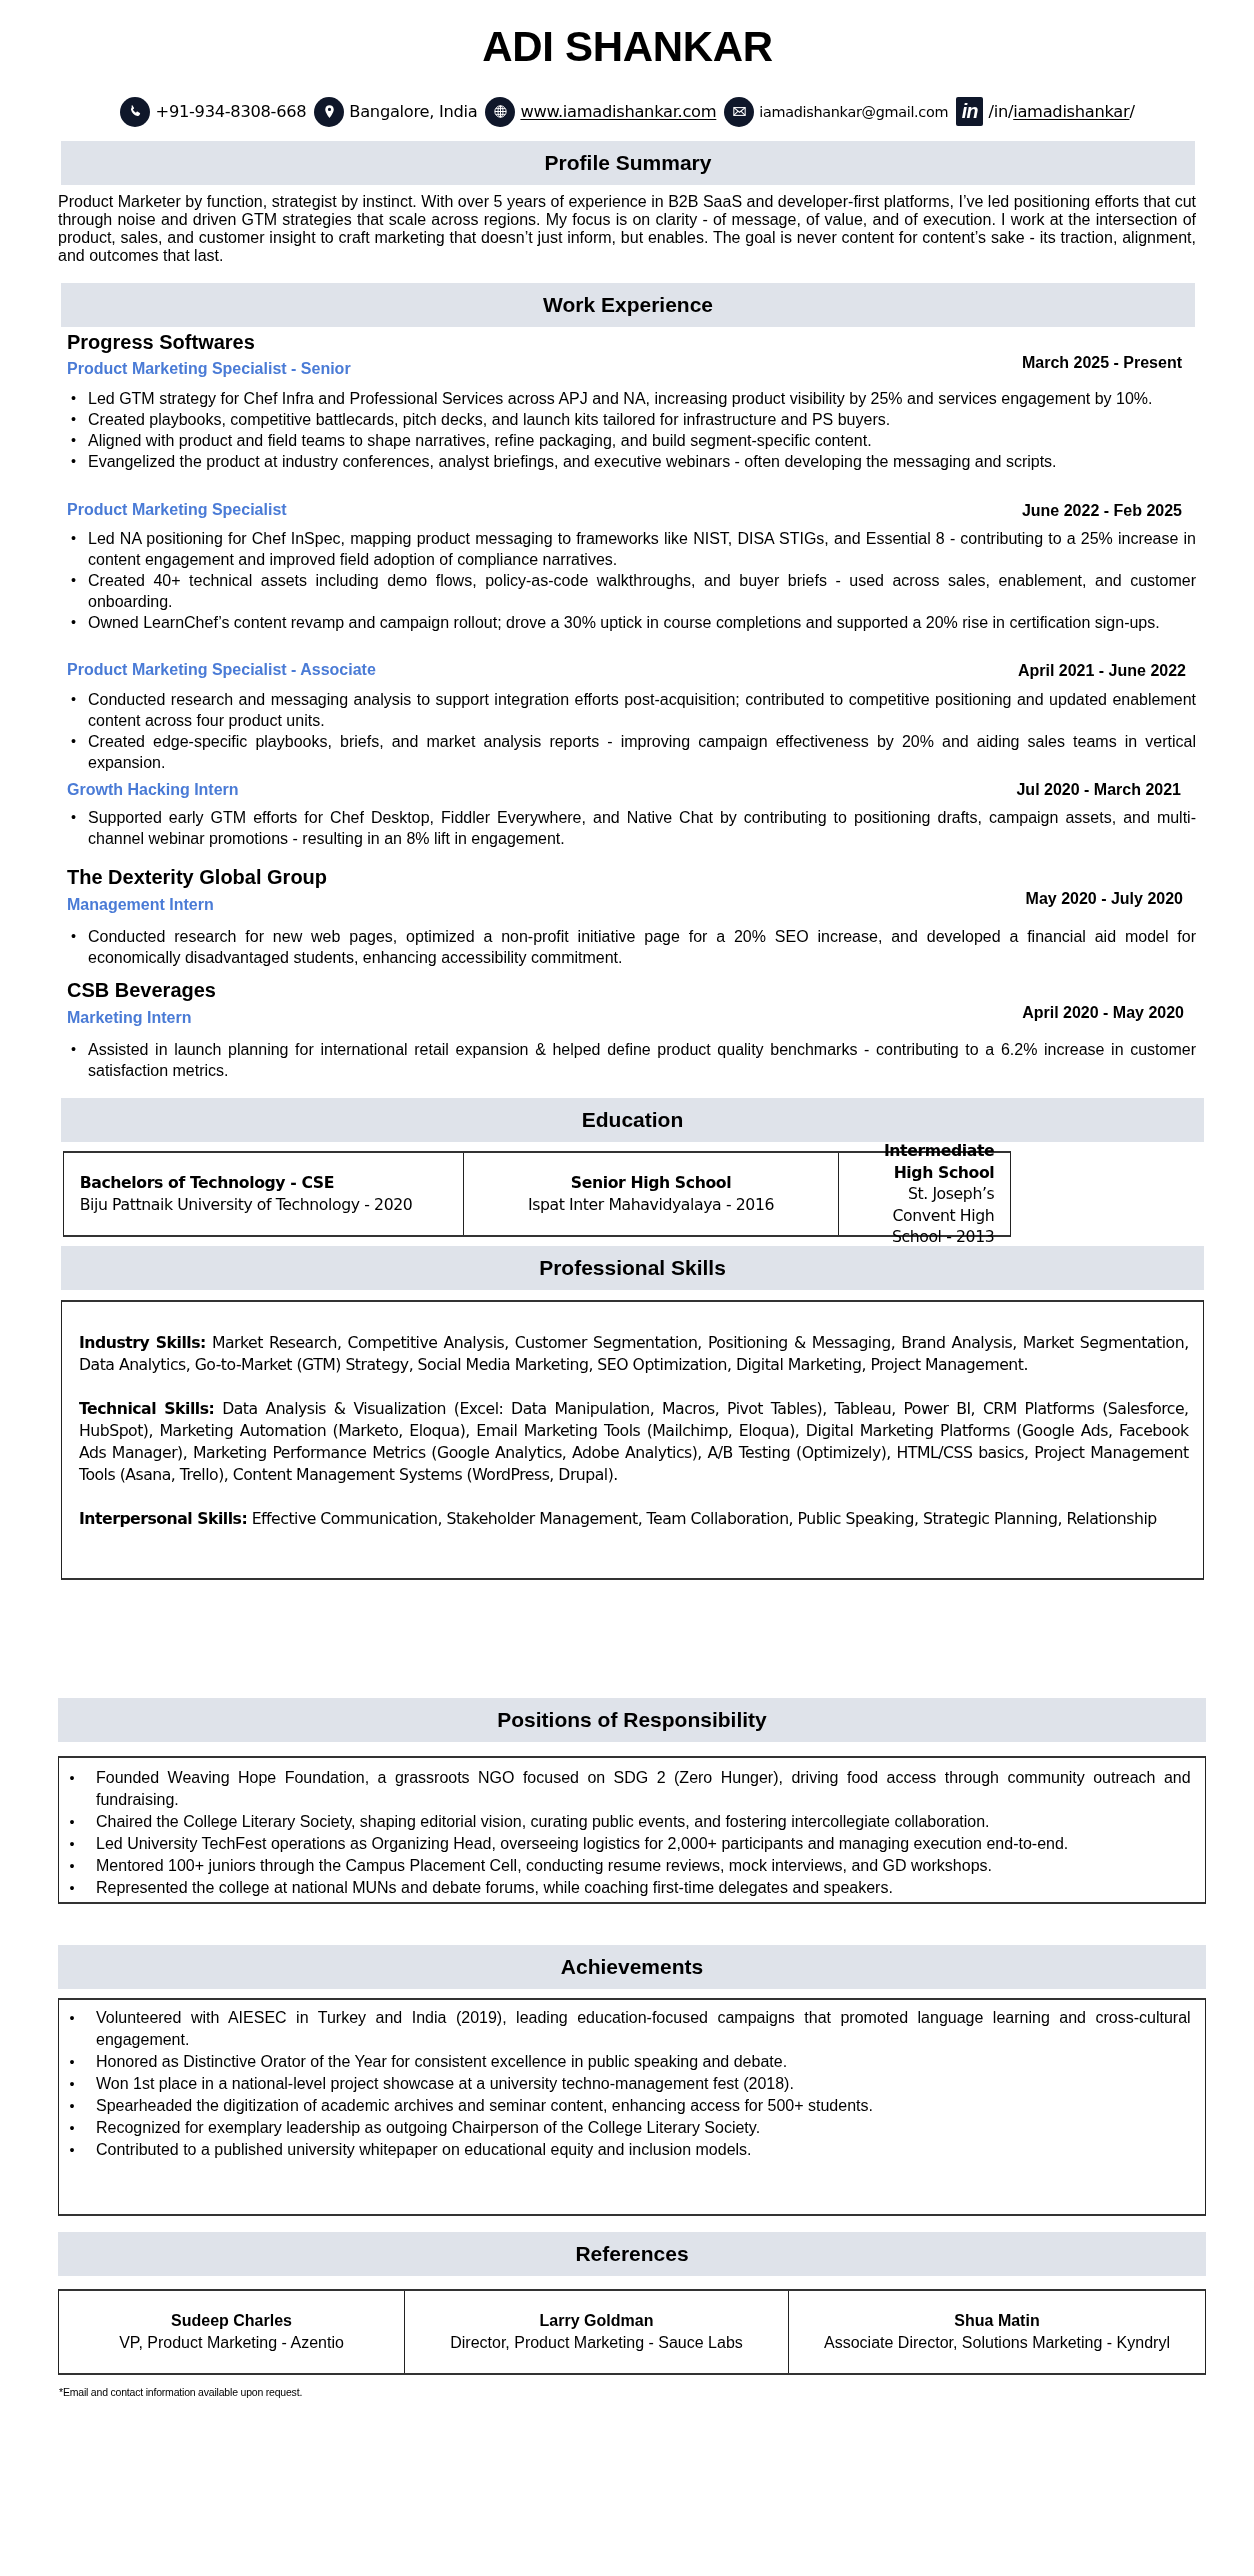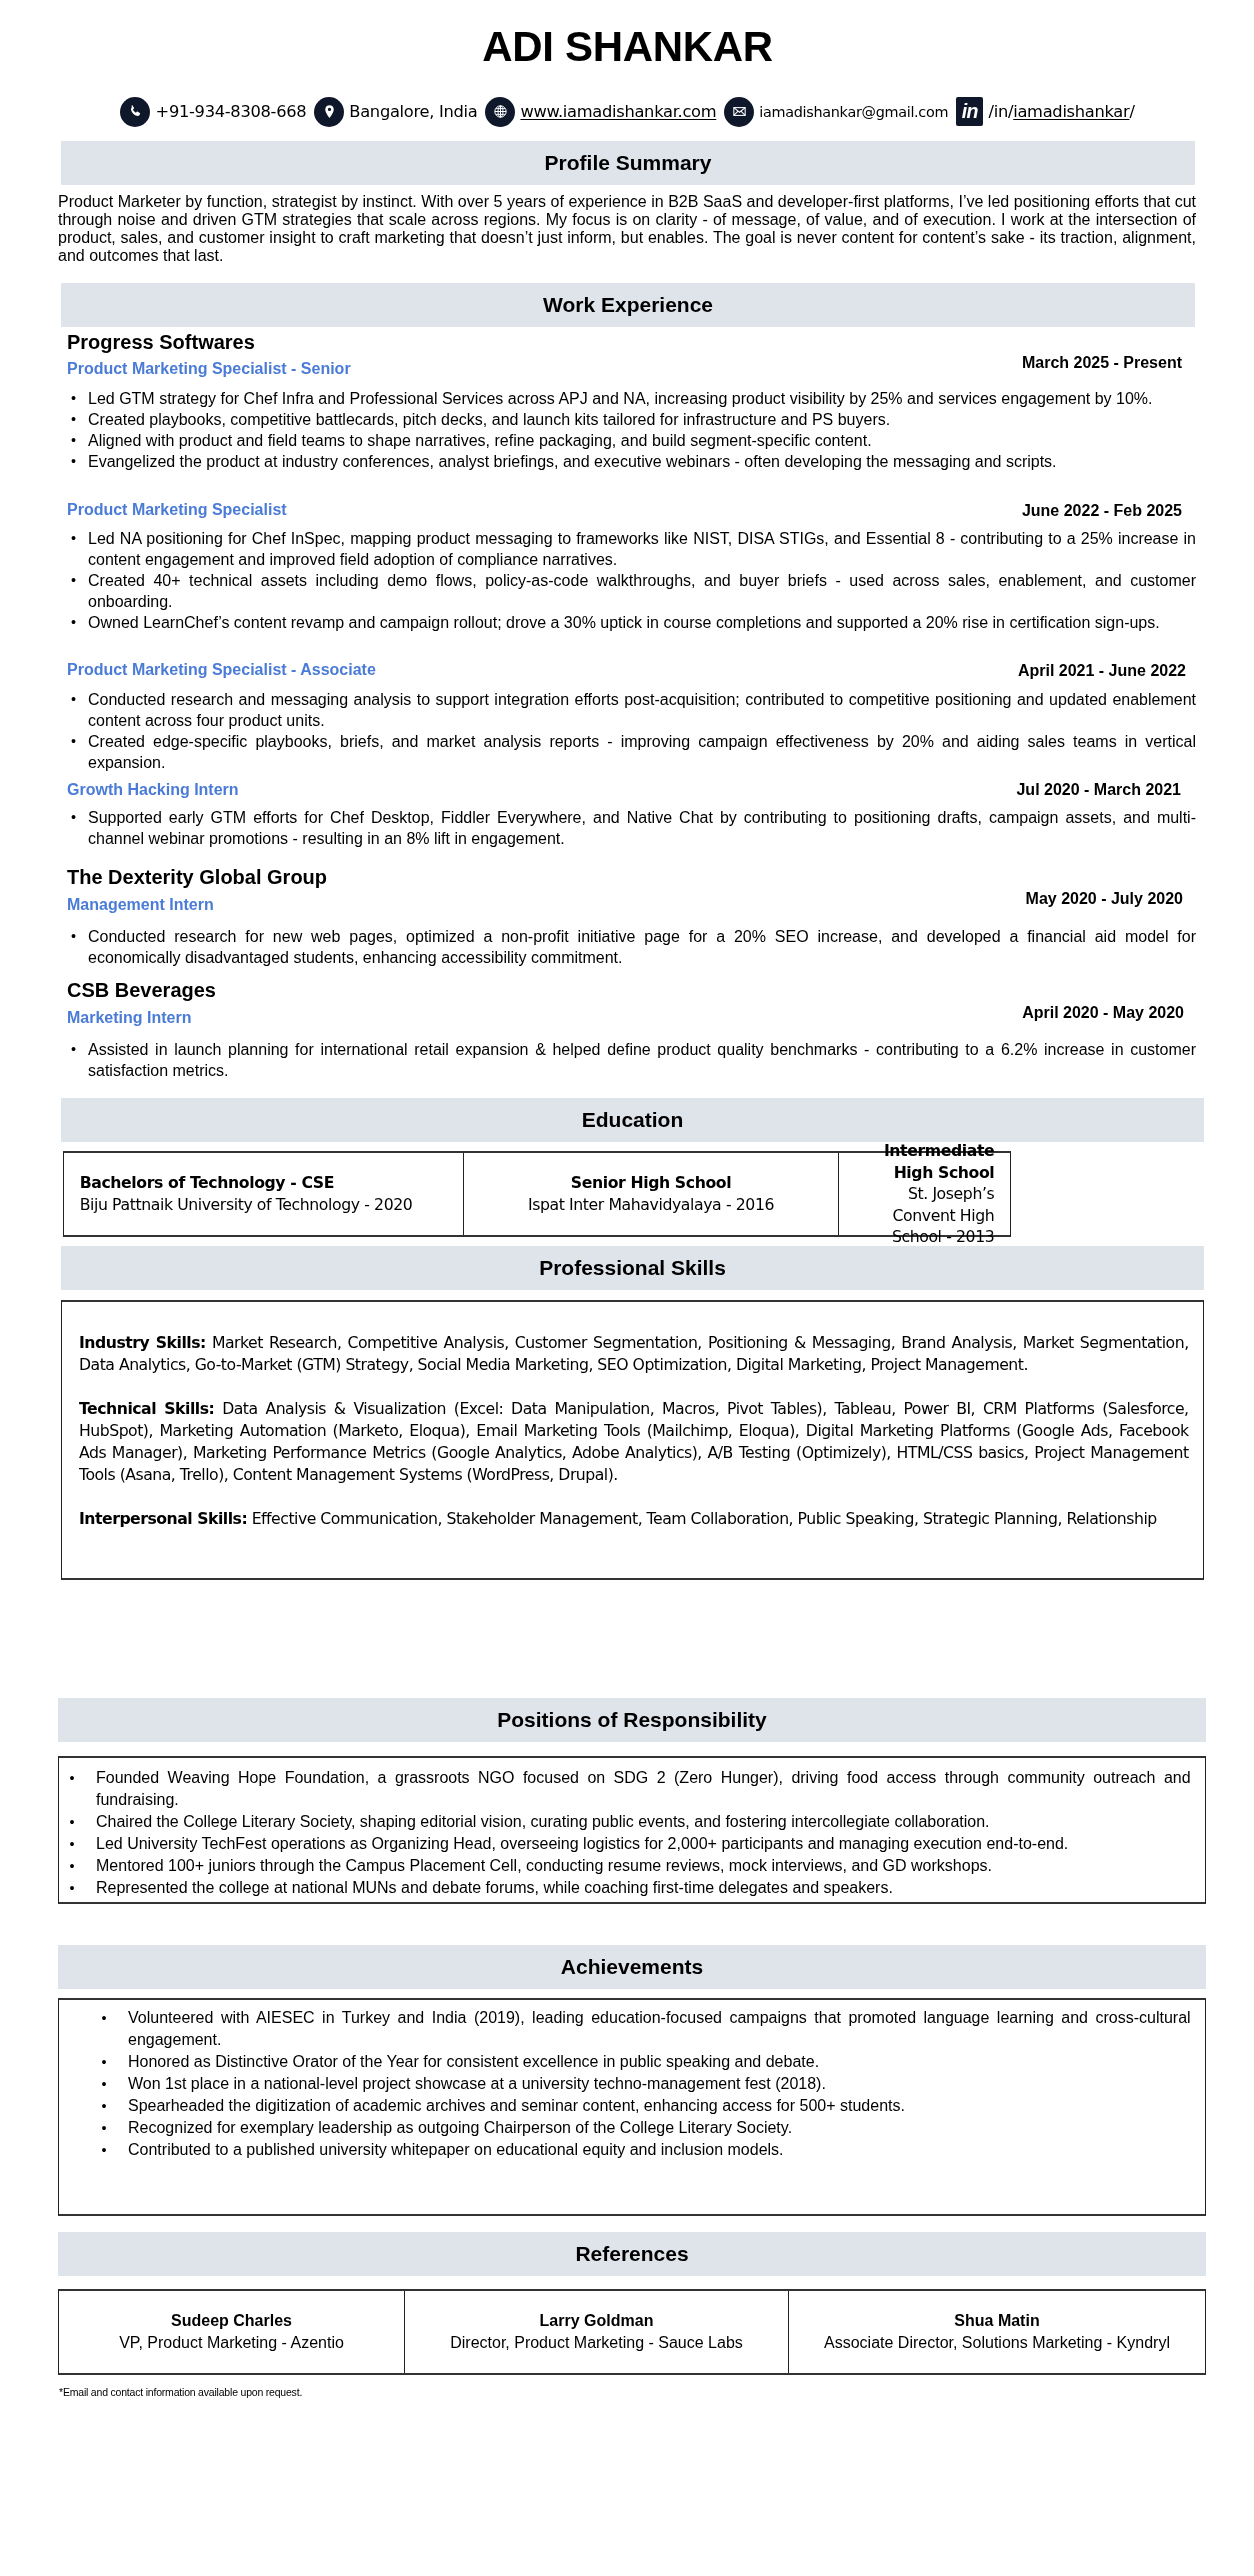--- a/index.html
+++ b/index.html
@@ -259,21 +259,21 @@
     <li>Chaired the College Literary Society, shaping editorial vision, curating public events, and fostering intercollegiate collaboration.</li>
     <li>Led University TechFest operations as Organizing Head, overseeing logistics for 2,000+ participants and managing execution end-to-end.</li>
     <li>Mentored 100+ juniors through the Campus Placement Cell, conducting resume reviews, mock interviews, and GD workshops.</li>
     <li>Represented the college at national MUNs and debate forums, while coaching first-time delegates and speakers.</li>
   </ul>
 </div>
 
 <div class="abs sec-head" style="left:58px; top:1945px; width:1148px; height:44px;">
   <span>Achievements</span>
 </div>
-<div class="abs box" style="left:58px; top:1998px; width:1148px; height:218px; padding-top:6.5px;padding-left:32px;">
+<div class="abs box" style="left:58px; top:1998px; width:1148px; height:218px; padding-top:6.5px;">
   <ul class="bul" style="padding-right:14.4px;">
     <li>Volunteered with AIESEC in Turkey and India (2019), leading education-focused campaigns that promoted language learning and cross-cultural engagement.</li>
     <li>Honored as Distinctive Orator of the Year for consistent excellence in public speaking and debate.</li>
     <li>Won 1st place in a national-level project showcase at a university techno-management fest (2018).</li>
     <li>Spearheaded the digitization of academic archives and seminar content, enhancing access for 500+ students.</li>
     <li>Recognized for exemplary leadership as outgoing Chairperson of the College Literary Society.</li>
     <li>Contributed to a published university whitepaper on educational equity and inclusion models.</li>
   </ul>
 </div>
 

